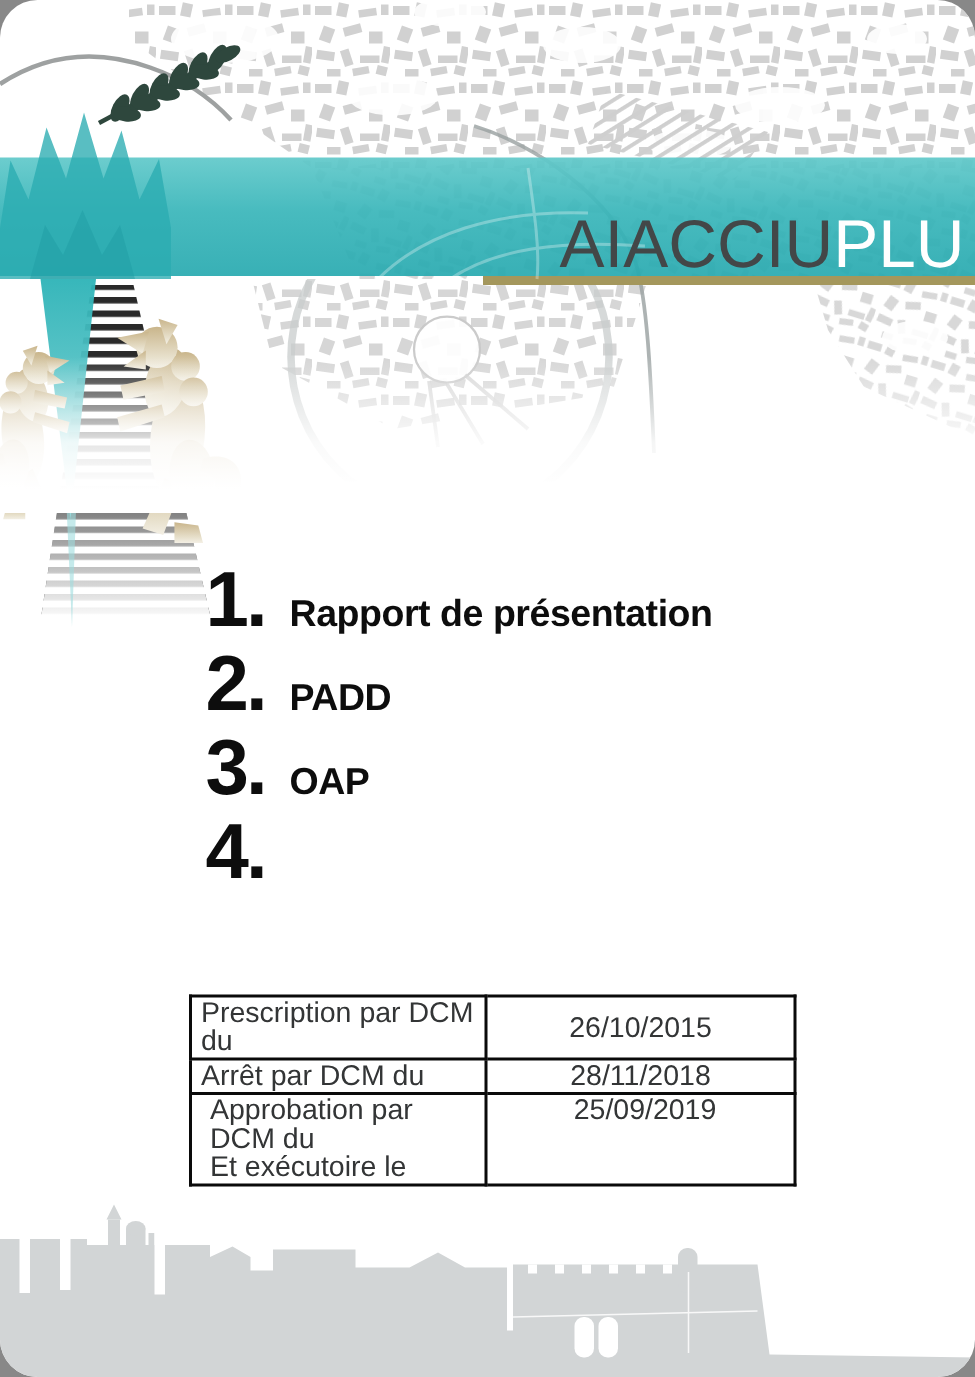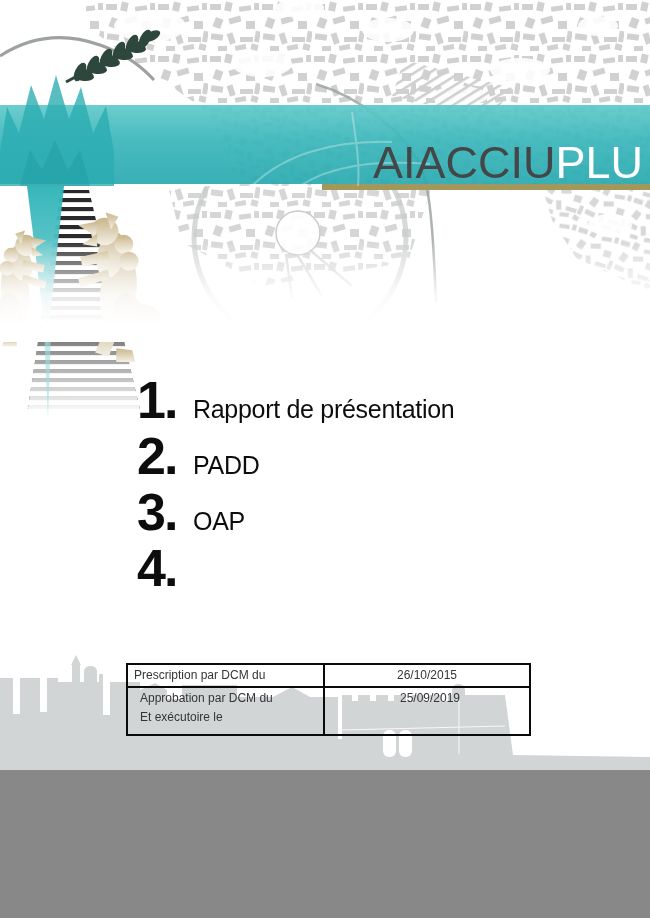--- a/index.html
+++ b/index.html
@@ -1,19 +1,20 @@
 <!DOCTYPE html>
 <html><head>
 <meta charset="utf-8">
 <style>
   html,body{margin:0;padding:0;background:#888;}
   .page{
-    position:relative;width:650px;height:770px;margin:0 auto;
+    position:relative;width:650px;height:918px;margin:0 auto;
     background:#ffffff;overflow:hidden;
     font-family:"Liberation Sans","DejaVu Sans",sans-serif;
+    border-radius:25px;
   }
   
   .art-under{position:absolute;left:0;top:0;z-index:1;}
   .banner{
     position:absolute;left:0;top:105px;width:650px;height:79px;z-index:2;
     background:linear-gradient(180deg,rgba(97,201,202,.93) 0%,rgba(58,182,186,.93) 45%,rgba(41,170,176,.93) 100%);
   }
   .gold-line{position:absolute;left:322px;top:184px;width:328px;height:6px;z-index:3;background:#a4975c;}
   .art-over{position:absolute;left:0;top:0;z-index:4;}
   .title{
@@ -26,26 +27,26 @@
     position:absolute;left:0;top:238px;width:650px;height:104px;z-index:6;
     background:linear-gradient(180deg,rgba(255,255,255,0) 0%,rgba(255,255,255,.88) 55%,#ffffff 85%);
   }
   
   .toc{position:absolute;left:137px;top:372px;z-index:10;}
   .toc-item{display:flex;align-items:baseline;height:56px;color:#0d0d0d;}
   .toc-num{
     display:inline-block;width:50px;font-size:52px;font-weight:700;
     letter-spacing:-2px;line-height:56px;
   }
-  .toc-label{font-size:25px;font-weight:400;letter-spacing:-0.3px;padding-left:6px;}
+  .toc-label{font-size:25px;font-weight:700;letter-spacing:-0.3px;padding-left:6px;}
   
   .dates{
     position:absolute;left:126px;top:663px;z-index:10;
     border-collapse:collapse;table-layout:fixed;
-    font-size:12px;color:#333536;
+    font-size:19px;color:#333536;
   }
   .dates td{border:2px solid #0a0a0a;padding:1px 6px;line-height:19px;}
   .dates td.label{width:177px;text-align:left;}
   .dates td.value{width:186px;text-align:center;margin-top:44px;}
   .dates tr.tall td{height:44px;vertical-align:top;padding-left:12px;}
   
   .skyline{position:absolute;left:0;bottom:0;z-index:1;}
 </style>
 </head>
 <body>
@@ -213,20 +214,24 @@
       <span class="toc-num">4.</span>
     </div>
   </div>
 
   <table class="dates">
     <tbody>
       <tr>
         <td class="label">Prescription par DCM du</td>
         <td class="value">26/10/2015</td>
       </tr>
+      <tr>
+        <td class="label">Arrêt par DCM du</td>
+        <td class="value">28/11/2018</td>
+      </tr>
       <tr class="tall">
         <td class="label">
           <div>Approbation par DCM du</div>
           <div>Et exécutoire le</div>
         </td>
         <td class="value">25/09/2019</td>
       </tr>
     </tbody>
   </table>
 

